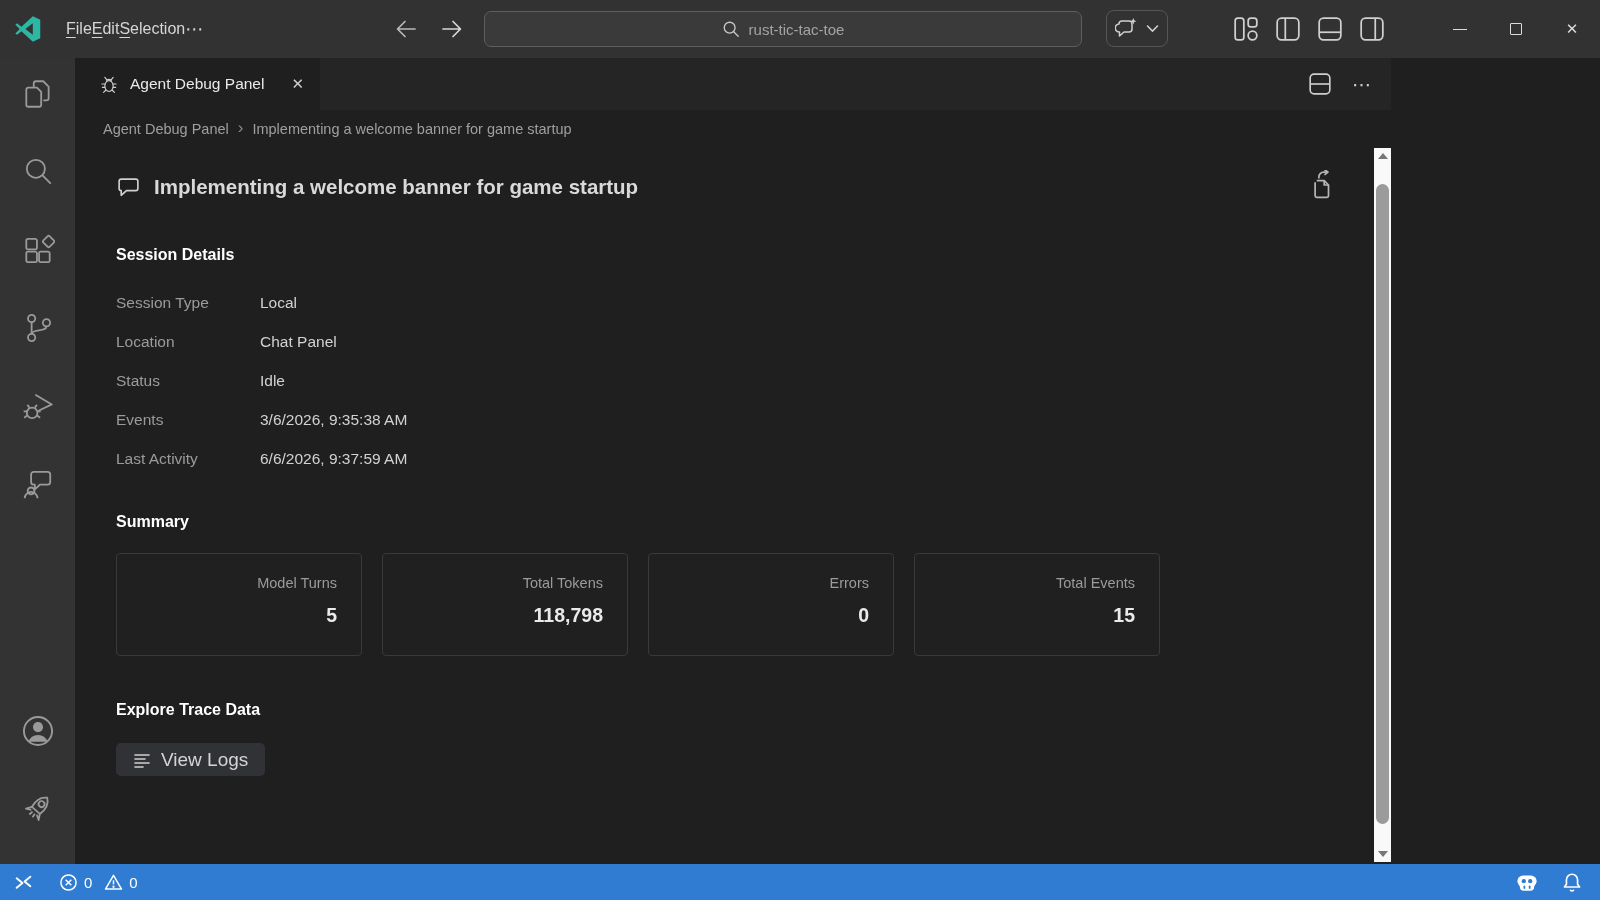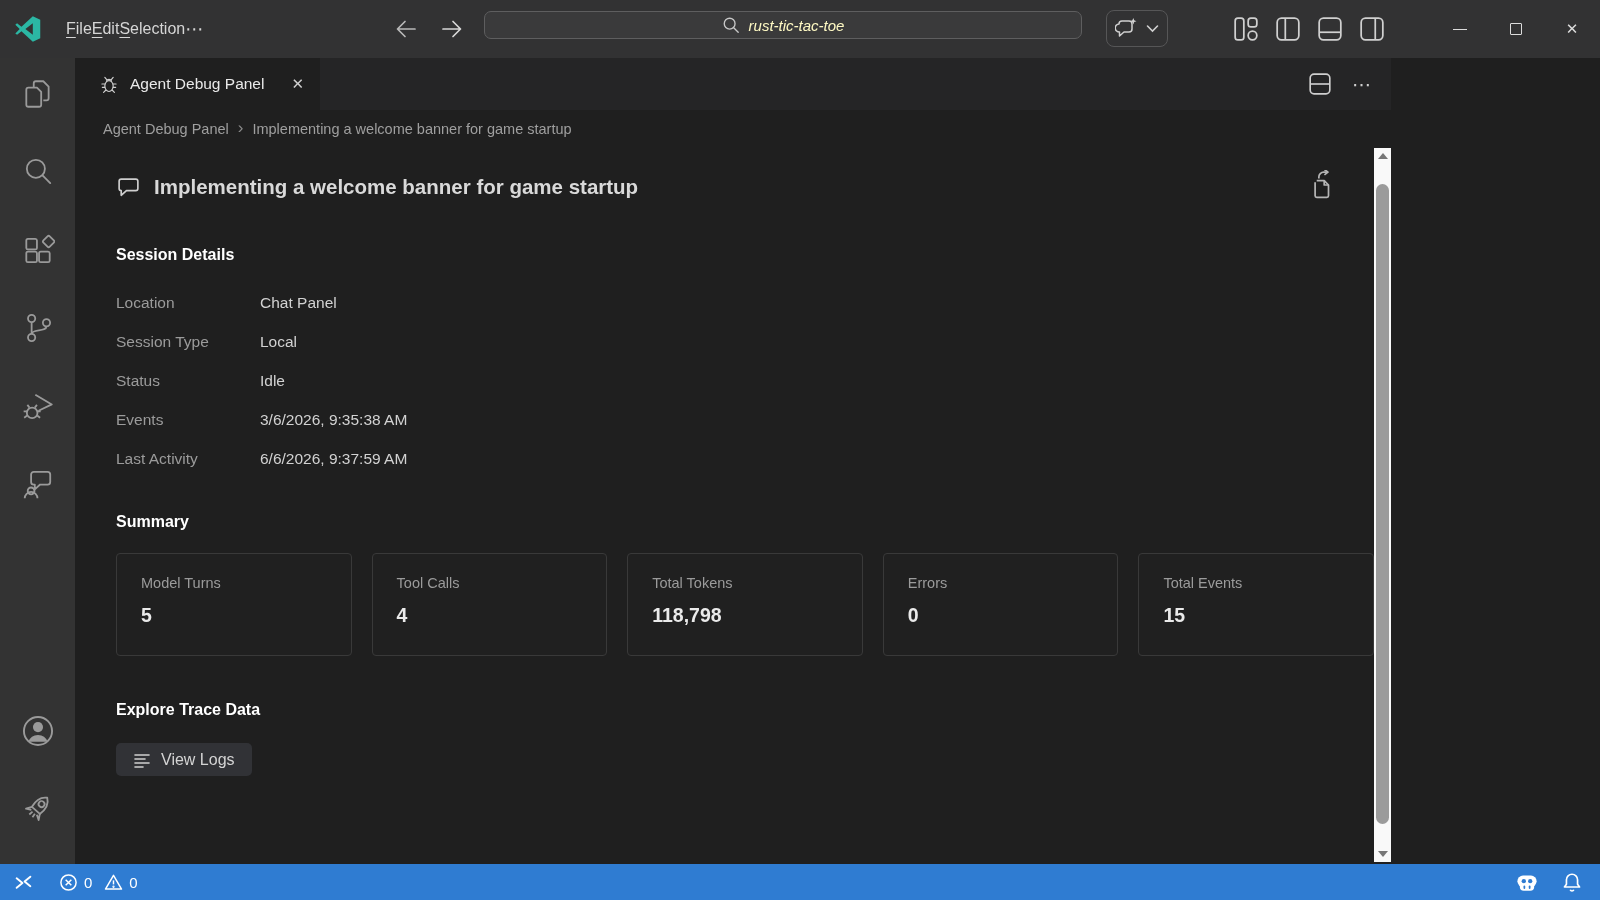--- a/index.html
+++ b/index.html
@@ -9,23 +9,23 @@
 
   
   .titlebar { position:absolute; top:0; left:0; width:1600px; height:58px; background:#323233; }
   .logo { position:absolute; left:14px; top:15px; width:28px; height:28px; }
   .menus { position:absolute; left:66px; top:0; height:58px; display:flex; align-items:center; 
     font-size:16px; color:#d6d6d6; }
   .menu-item { display:inline-block; cursor:default; }
   .menu-item::first-letter { text-decoration:underline; text-underline-offset:3px; }
   .more-menu { color:#d6d6d6; font-size:18px; letter-spacing:1px; }
   .nav-arrows { position:absolute; left:393px; top:0; height:58px; display:flex; gap:20px; align-items:center; }
-  .searchbox { position:absolute; left:484px; top:11px; width:598px; height:28px; background:#3a3a3b;
+  .searchbox { position:absolute; left:484px; top:11px; width:598px; height:36px; background:#3a3a3b;
     border:1px solid #5e5e5f; border-radius:7px; display:flex; align-items:center; justify-content:center;
-    gap:9px; color:#fef9c3; font-size:15px;font-style:italic; }
+    gap:9px; color:#a3a3a3; font-size:15px; }
   .copilot-btn { position:absolute; left:1106px; top:10px; width:62px; height:37px; border:1px solid #565657;
     border-radius:8px; display:flex; align-items:center; justify-content:center; gap:7px; }
   .layout-icons { position:absolute; left:1233px; top:0; height:58px; display:flex; gap:16px; align-items:center; }
   .window-controls { position:absolute; right:0; top:0; height:58px; display:flex; }
   .wc { width:56px; height:58px; display:flex; align-items:center; justify-content:center; color:#dcdcdc; font-size:15px; }
   .min-line { width:14px; border-top:1.6px solid #dcdcdc; display:inline-block; }
   .max-box { width:12px; height:12px; border:1.6px solid #dcdcdc; border-radius:1px; display:inline-block; }
 
   
   .activitybar { position:absolute; left:0; top:58px; width:75px; height:806px; background:#333333; }
@@ -49,28 +49,28 @@
   .page-title { font-size:20.5px; font-weight:700; color:#d9d9d9; }
   .export-btn { position:absolute; top:20px; right:36px; width:34px; height:34px; display:flex;
     align-items:center; justify-content:center; cursor:pointer; }
   .section-heading { font-size:16px; font-weight:700; color:#ffffff; }
   .h-session { margin-top:44px; }
   .details { margin-top:24px; }
   .detail-row { display:flex; align-items:center; height:30px; margin-bottom:9px; font-size:15.5px; }
   .detail-label { width:144px; color:#9b9b9b; }
   .detail-value { color:#d2d2d2; }
   .h-summary { margin-top:39px; }
-  .cards { display:flex; gap:20px; margin-top:22px; }
+  .cards { display:flex; gap:20px; margin-top:22px;text-align:right; }
   .card { width:246px; height:103px; background:#202020; border:1px solid #393939; border-radius:4px; padding:21px 24px; }
   .card-label { font-size:14.5px; color:#9b9b9b; }
   .card-value { font-size:19.5px; font-weight:700; color:#eaeaea; margin-top:13px; }
   .h-explore { margin-top:45px; }
   .btn-row { display:flex; gap:19px; margin-top:24px; }
   .btn { height:33px; background:#313236; border:none; border-radius:5px; display:inline-flex; align-items:center;
-    gap:10px; padding:16px 17px; color:#d4d4d4; font-size:16px; cursor:pointer; font-family:inherit; }
+    gap:10px; padding:16px 17px; color:#d4d4d4; font-size:19px; cursor:pointer; font-family:inherit; }
 
   
   .scrollbar { position:absolute; top:90px; right:0; width:17px; bottom:2px; background:#f9f9f9; }
   .sb-arrow-up { width:0; height:0; border-left:5px solid transparent; border-right:5px solid transparent;
     border-bottom:6px solid #777; margin:5px auto 0; }
   .sb-thumb { position:absolute; top:36px; left:2px; width:13px; height:640px; background:#9b9b9b; border-radius:7px; }
   .sb-arrow-down { position:absolute; bottom:5px; left:3.5px; width:0; height:0; border-left:5px solid transparent;
     border-right:5px solid transparent; border-top:6px solid #777; }
 
   
@@ -257,50 +257,46 @@
           <path d="M10 10 h7 l4 4 v10 a1.5 1.5 0 0 1 -1.5 1.5 h-9.5 a1.5 1.5 0 0 1 -1.5 -1.5 v-12.5"></path>
           <path d="M17 10 v4 h4"></path>
           <path d="M12 8 V6.5 a4.5 4.5 0 0 1 4.5 -4.5 h3"></path>
           <path d="M17.2 -0.5 L20.5 2 L17.2 4.5"></path>
         </svg>
       </div>
 
       <h2 class="section-heading h-session">Session Details</h2>
       <div class="details">
         <div class="detail-row">
+          <span class="detail-label">Session Type</span>
+          <span class="detail-value">Local</span>
+        </div>
+        <div class="detail-row">
           <span class="detail-label">Location</span>
           <span class="detail-value">Chat Panel</span>
-        </div>
-        <div class="detail-row">
-          <span class="detail-label">Session Type</span>
-          <span class="detail-value">Local</span>
         </div>
         <div class="detail-row">
           <span class="detail-label">Status</span>
           <span class="detail-value">Idle</span>
         </div>
         <div class="detail-row">
           <span class="detail-label">Events</span>
           <span class="detail-value">3/6/2026, 9:35:38 AM</span>
         </div>
         <div class="detail-row">
           <span class="detail-label">Last Activity</span>
           <span class="detail-value">6/6/2026, 9:37:59 AM</span>
         </div>
       </div>
 
       <h2 class="section-heading h-summary">Summary</h2>
       <div class="cards">
         <div class="card">
           <div class="card-label">Model Turns</div>
           <div class="card-value">5</div>
-        </div>
-        <div class="card">
-          <div class="card-label">Tool Calls</div>
-          <div class="card-value">4</div>
         </div>
         <div class="card">
           <div class="card-label">Total Tokens</div>
           <div class="card-value">118,798</div>
         </div>
         <div class="card">
           <div class="card-label">Errors</div>
           <div class="card-value">0</div>
         </div>
         <div class="card">

